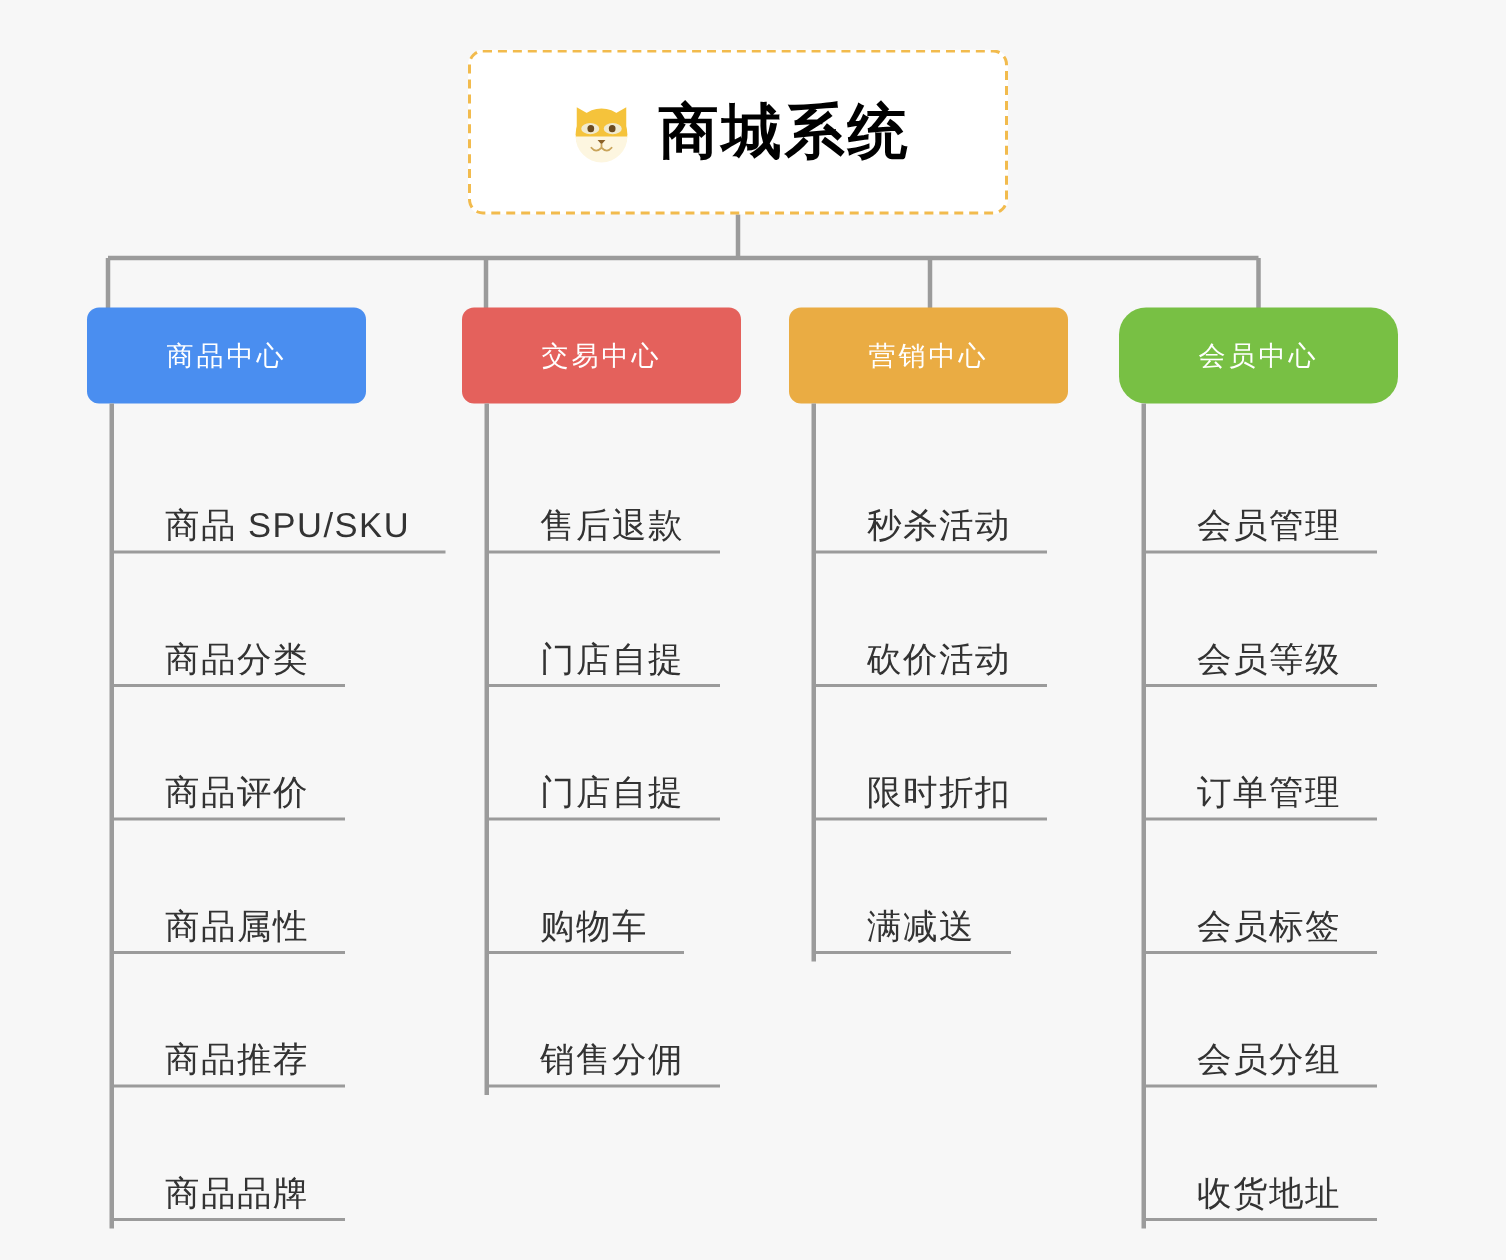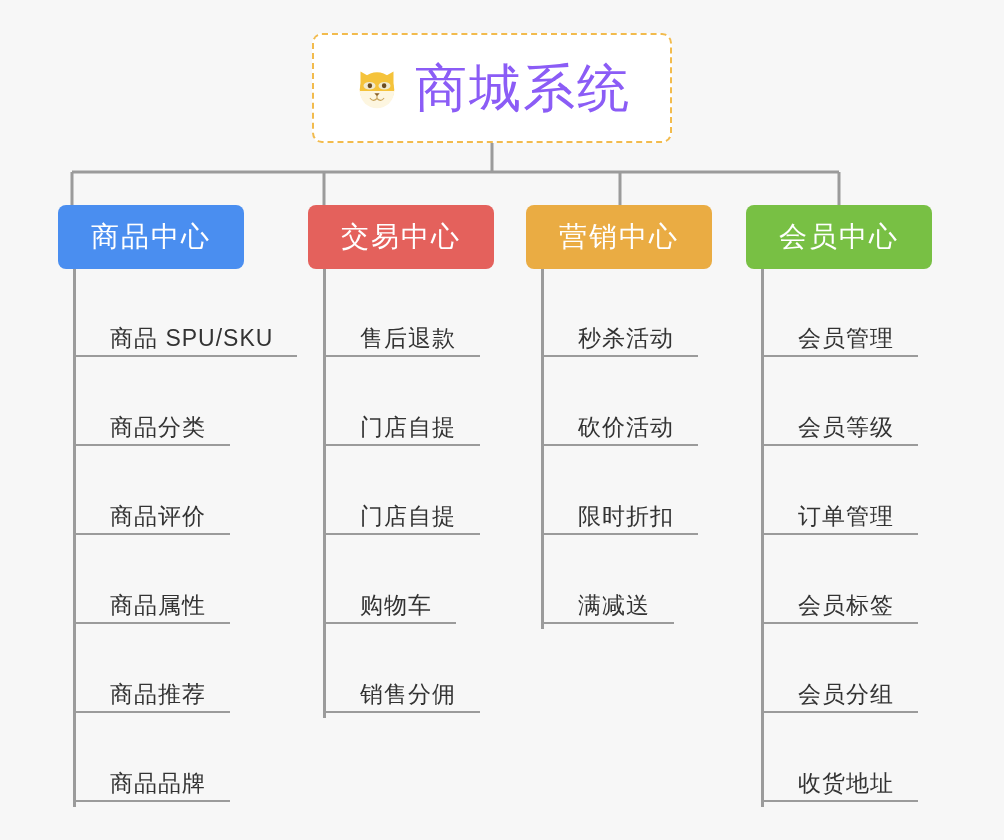--- a/index.html
+++ b/index.html
@@ -38,25 +38,26 @@
     justify-content: center;
     gap: 14px;
   }
   .root-emoji {
     width: 48px;
     height: 48px;
     flex: 0 0 auto;
     display: block;
   }
   .root-label {
-    font-size: 52px;
-    color: #8b5cf6;
+    font-size: 40px;
+    color: #000000;
     letter-spacing: 2px;
     line-height: 1;
     white-space: nowrap;
+    font-weight: bold;
   }
 
   
   #connectors {
     position: absolute;
     left: 0; top: 0;
     width: 1004px;
     height: 840px;
     pointer-events: none;
   }
@@ -70,42 +71,42 @@
     position: absolute;
     left: 0;
     top: 0;
     height: 64px;
     box-sizing: border-box;
     border-radius: 8px;
     display: flex;
     align-items: center;
     justify-content: center;
     color: #ffffff;
-    font-size: 28px;
+    font-size: 18px;
     letter-spacing: 2px;
     white-space: nowrap;
   }
 
   
   .branch-0 { left: 58px;  width: 186px; }
   .branch-1 { left: 308px; width: 186px; }
   .branch-2 { left: 526px; width: 186px; }
   .branch-3 { left: 746px; width: 186px; }
   .branch-0 .cat-box { width: 186px; background: #4a8ef0; }
   .branch-1 .cat-box { width: 186px; background: #e4615c; }
   .branch-2 .cat-box { width: 186px; background: #eaac43; }
-  .branch-3 .cat-box { width: 186px; background: #78c044; }
+  .branch-3 .cat-box { width: 186px; background: #78c044; border-radius: 18px; }
 
   
   .leaf-list {
     position: absolute;
     left: 15px;      
     top: 64px;
     border-left: 3px solid #9b9b9b;
-    padding-top: 4px;
+    padding-top: 16px;
   }
   .leaf-item {
     position: relative;
     height: 89px;
     box-sizing: border-box;
     display: flex;
     align-items: flex-end;
     padding-left: 34px;
     padding-bottom: 5px;
   }

